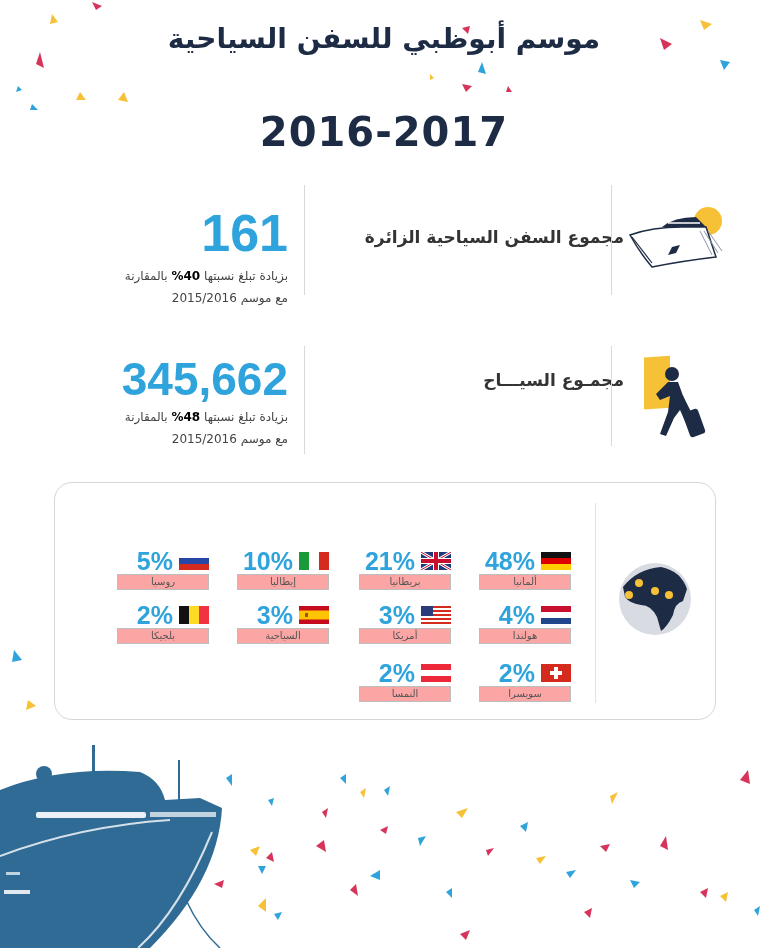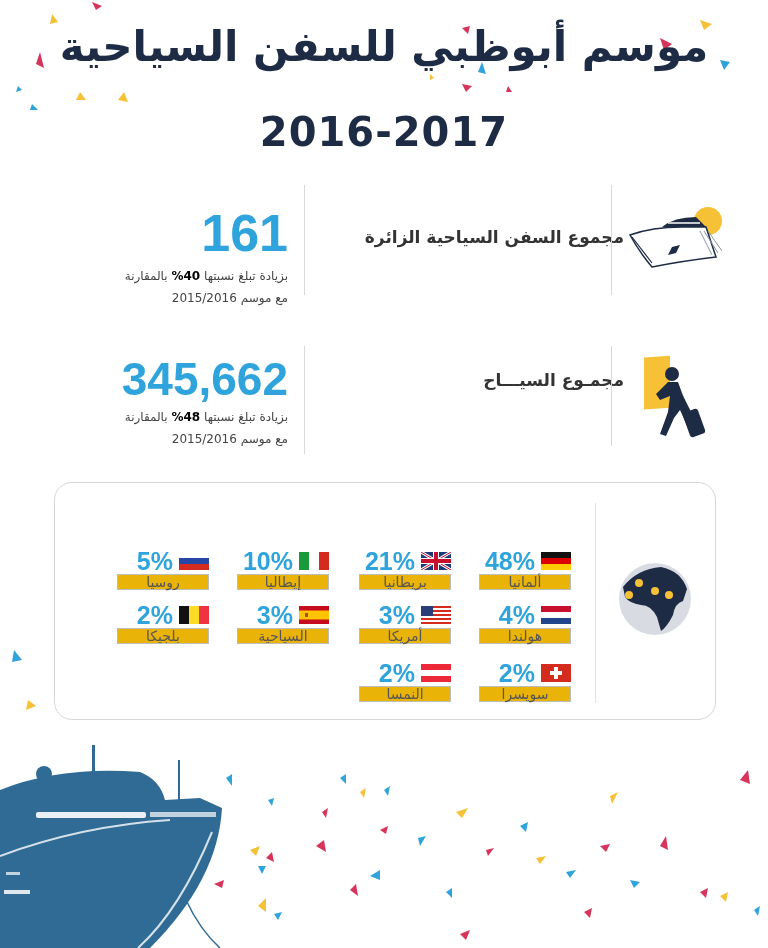--- a/index.html
+++ b/index.html
@@ -2,21 +2,21 @@
 <html><head>
 <meta charset="utf-8">
 <style>
   html, body { margin:0; padding:0; }
   body {
     width:768px; height:948px; position:relative; overflow:hidden;
     background:#ffffff; font-family:"DejaVu Sans", sans-serif; color:#1e2a44;
   }
   .title {
     position:absolute; left:0; right:0; top:22px; text-align:center;
-    font-size:42px; font-weight:bold; color:#1d2b45; direction:rtl;
+    font-size:28px; font-weight:bold; color:#1d2b45; direction:rtl;
   }
   .year {
     position:absolute; left:0; right:0; top:92px; text-align:center;
     font-size:40px; font-weight:bold; color:#1d2b45; letter-spacing:1px;margin-top:17px;
   }
   .stat-row { position:absolute; left:16px; width:768px; height:120px; }
   .stat-divider { position:absolute; width:1px; background:#d9d9d9; }
   .stat-number {
     position:absolute; right:496px; font-family:"Liberation Sans", sans-serif;
     font-weight:bold; color:#2fa3dc; text-align:right; line-height:1;
@@ -41,21 +41,21 @@
   .country {
     position:absolute; width:92px; height:44px;
   }
   .country .pct {
     position:absolute; right:36px; top:0; font-family:"Liberation Sans", sans-serif;
     font-size:25px; font-weight:bold; color:#2fa3dc; line-height:28px;
   }
   .country .flag { position:absolute; right:0; top:5px; width:30px; height:18px; overflow:hidden; }
   .country .name {
     position:absolute; left:0; right:0; top:27px; height:14px; border:1px solid #bdbdbd;
-    font-size:14px; line-height:14px; text-align:center; color:#555; direction:rtl; background:#eab308;
+    font-size:10px; line-height:14px; text-align:center; color:#555; direction:rtl; background:#fca5a5;
   }
   .ship-bottom { position:absolute; left:0; top:740px; }
 </style>
 </head>
 <body>
 
 <div>
   <svg width="768" height="948" style="position:absolute;left:0;top:0">
     <polygon points="92,2 102,6 96,10" fill="#d6345a"></polygon>
     <polygon points="52,14 58,22 50,24" fill="#f6c136"></polygon>

